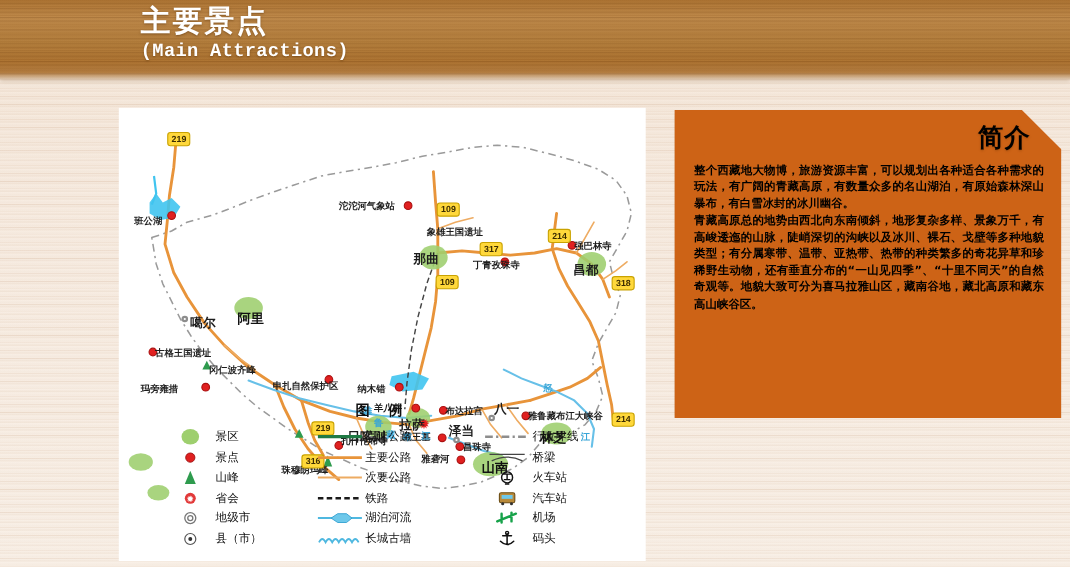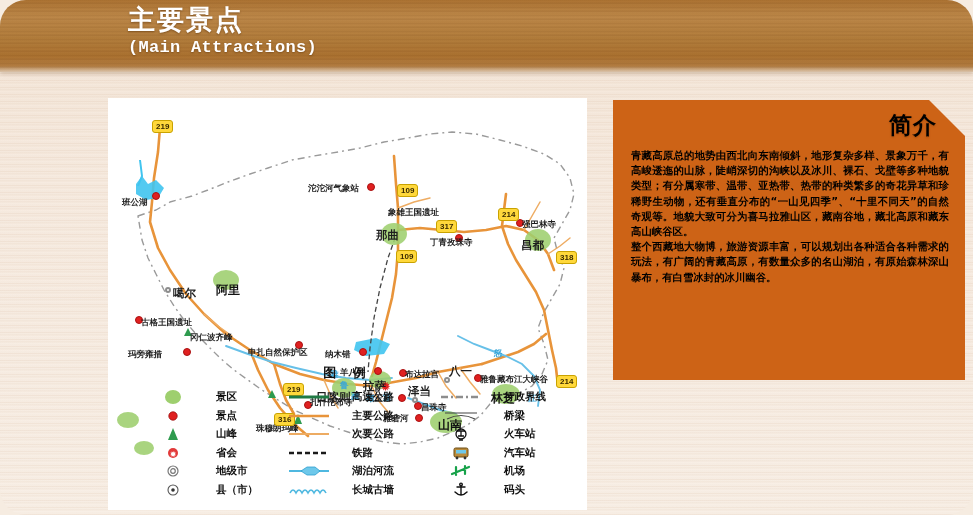--- a/index.html
+++ b/index.html
@@ -14,21 +14,20 @@
     position:absolute;inset:0;width:973px;height:515px;overflow:hidden;
     background:
       repeating-linear-gradient(0deg,
         rgba(205,170,140,.30) 0px,
         rgba(240,222,204,.18) 1px,
         rgba(222,200,178,.12) 2px,
         rgba(248,236,224,.22) 4px,
         rgba(214,186,158,.20) 5px,
         rgba(246,232,218,.14) 7px),
       linear-gradient(180deg,#f4e6d8 0%,#f7ece2 35%,#f9f1e9 100%);
-    border-radius: 26px;
   }
   
   #header-banner{
     position:absolute;left:0;top:0;width:973px;height:72px;
     background:
       repeating-linear-gradient(0deg,
         rgba(120,72,26,.30) 0px,
         rgba(196,141,78,.14) 1px,
         rgba(150,97,40,.22) 2px,
         rgba(206,155,95,.12) 3px,
@@ -81,21 +80,21 @@
   }
   
   #legend{position:absolute;left:108px;top:362px;width:479px;height:148px;}
   #legend-title{
     position:absolute;left:0;right:0;top:2px;text-align:center;
     font-size:13px;font-weight:bold;letter-spacing:6px;color:#111;
   }
   .legcol{position:absolute;top:26px;}
   .legrow{display:flex;align-items:center;height:18.5px;}
   .legsym{width:46px;display:flex;align-items:center;justify-content:center;}
-  .legtxt{font-size:10.5px;font-weight:bold;color:#111;white-space:nowrap;margin-left:20px;}
+  .legtxt{font-size:10.5px;font-weight:normal;color:#111;white-space:nowrap;}
   
   #info-panel{
     position:absolute;left:613px;top:100px;width:352px;height:280px;
     background:#cd6316;
     clip-path:polygon(0 0, calc(100% - 36px) 0, 100% 36px, 100% 100%, 0 100%);
     color:#000000;
     box-shadow:0 2px 5px rgba(120,60,10,.25);
   }
   #info-title{
     position:absolute;right:28px;top:10px;font-size:23px;font-weight:bold;
@@ -419,18 +418,18 @@
             </svg>
           </div>
           <div class="legtxt">码头</div>
         </div>
       </div>
   </div>
 
   <div id="info-panel">
     <div id="info-title">简介</div>
     <div id="info-body">
+      <p>整个西藏地大物博，旅游资源丰富，可以规划出各种适合各种需求的玩法，有广阔的青藏高原，有数量众多的名山湖泊，有原始森林深山暴布，有白雪冰封的冰川幽谷。</p>
       <p>青藏高原总的地势由西北向东南倾斜，地形复杂多样、景象万千，有高峻逶迤的山脉，陡峭深切的沟峡以及冰川、裸石、戈壁等多种地貌类型；有分属寒带、温带、亚热带、热带的种类繁多的奇花异草和珍稀野生动物，还有垂直分布的“一山见四季”、“十里不同天”的自然奇观等。地貌大致可分为喜马拉雅山区，藏南谷地，藏北高原和藏东高山峡谷区。</p>
-      <p>整个西藏地大物博，旅游资源丰富，可以规划出各种适合各种需求的玩法，有广阔的青藏高原，有数量众多的名山湖泊，有原始森林深山暴布，有白雪冰封的冰川幽谷。</p>
     </div>
   </div>
 
 </div>
 
 </body></html>

